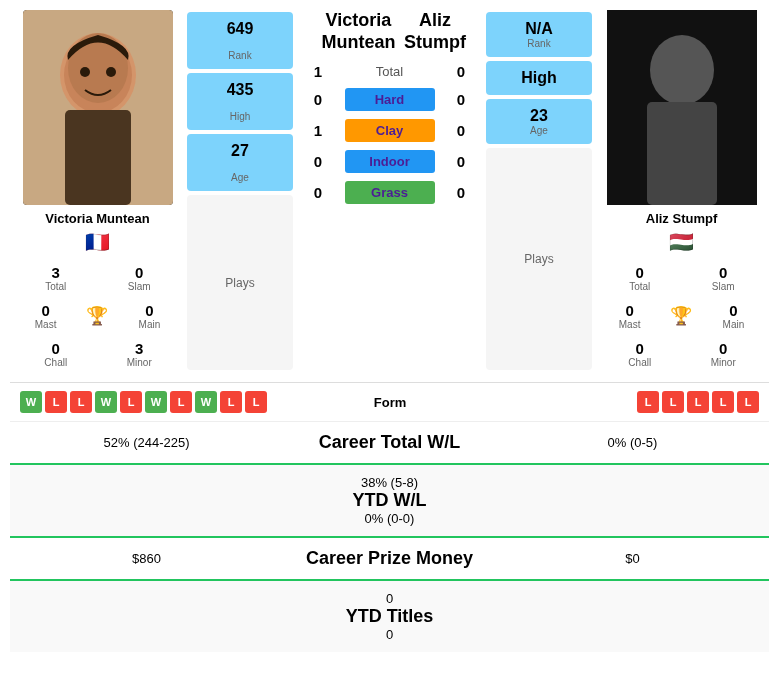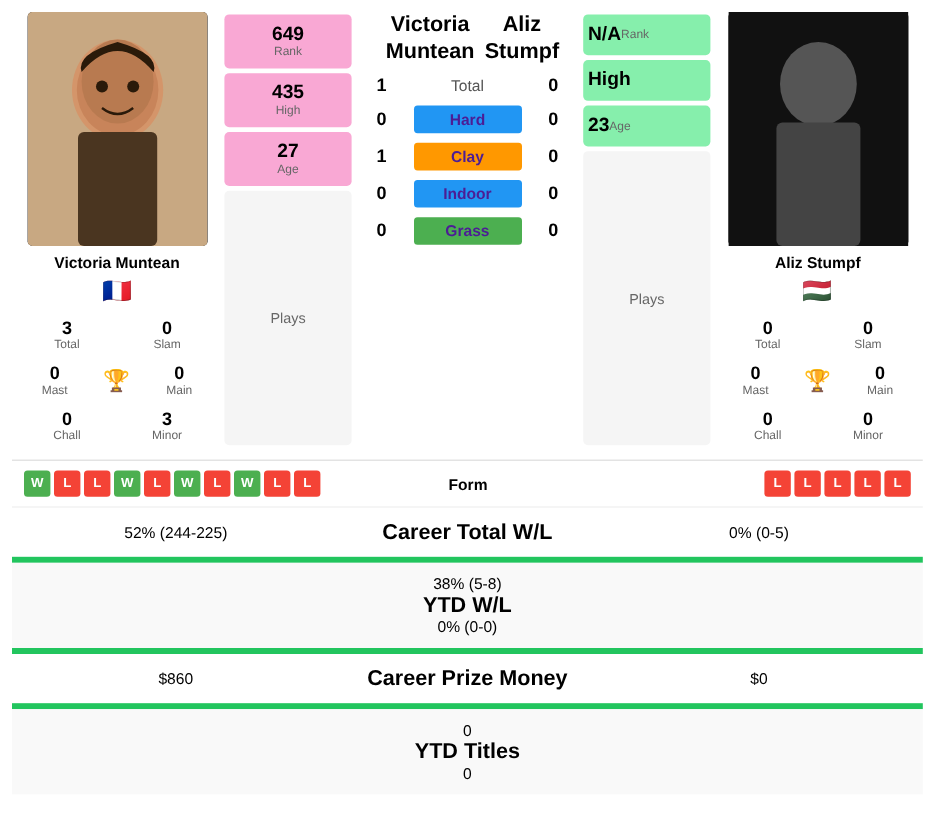--- a/index.html
+++ b/index.html
@@ -100,26 +100,27 @@
     .center-stats {
       width: 110px;
       min-width: 110px;
       display: flex;
       flex-direction: column;
       gap: 4px;
       padding: 2px;
     }
     
     .center-box {
-      background: #f9a8d4;
+      background: #7dd3fc;
       border-radius: 4px;
       padding: 8px 4px;
       display: flex;
       flex-direction: column;
       align-items: center;
+      gap: 12px;
     }
     
     .center-box-value {
       font-size: 16px;
       font-weight: bold;
     }
     
     .center-box-label {
       font-size: 10px;
       color: #666;
@@ -213,25 +214,25 @@
     .right-stats {
       width: 110px;
       min-width: 110px;
       display: flex;
       flex-direction: column;
       gap: 4px;
       padding: 2px;
     }
     
     .right-box {
-      background: #86efac;
+      background: #7dd3fc;
       border-radius: 4px;
       padding: 8px 4px;
       display: flex;
-      flex-direction: row;
+      flex-direction: column;
       align-items: center;
     }
     
     .right-plays {
       background: #f5f5f5;
       border-radius: 4px;
       padding: 8px 4px;
       flex: 1;
       display: flex;
       align-items: center;
@@ -292,21 +293,21 @@
     
     
     .stats-table {
       width: 100%;
     }
     
     .stats-table-row {
       display: flex;
       align-items: center;
       padding: 10px 15px;
-      border-bottom: 5px solid #22c55e;
+      border-bottom: 2px solid #22c55e;
     }
     
     .stats-table-row:last-child {
       border-bottom: none;
     }
     
     .stats-left {
       flex: 1;
       text-align: center;
       font-size: 13px;

